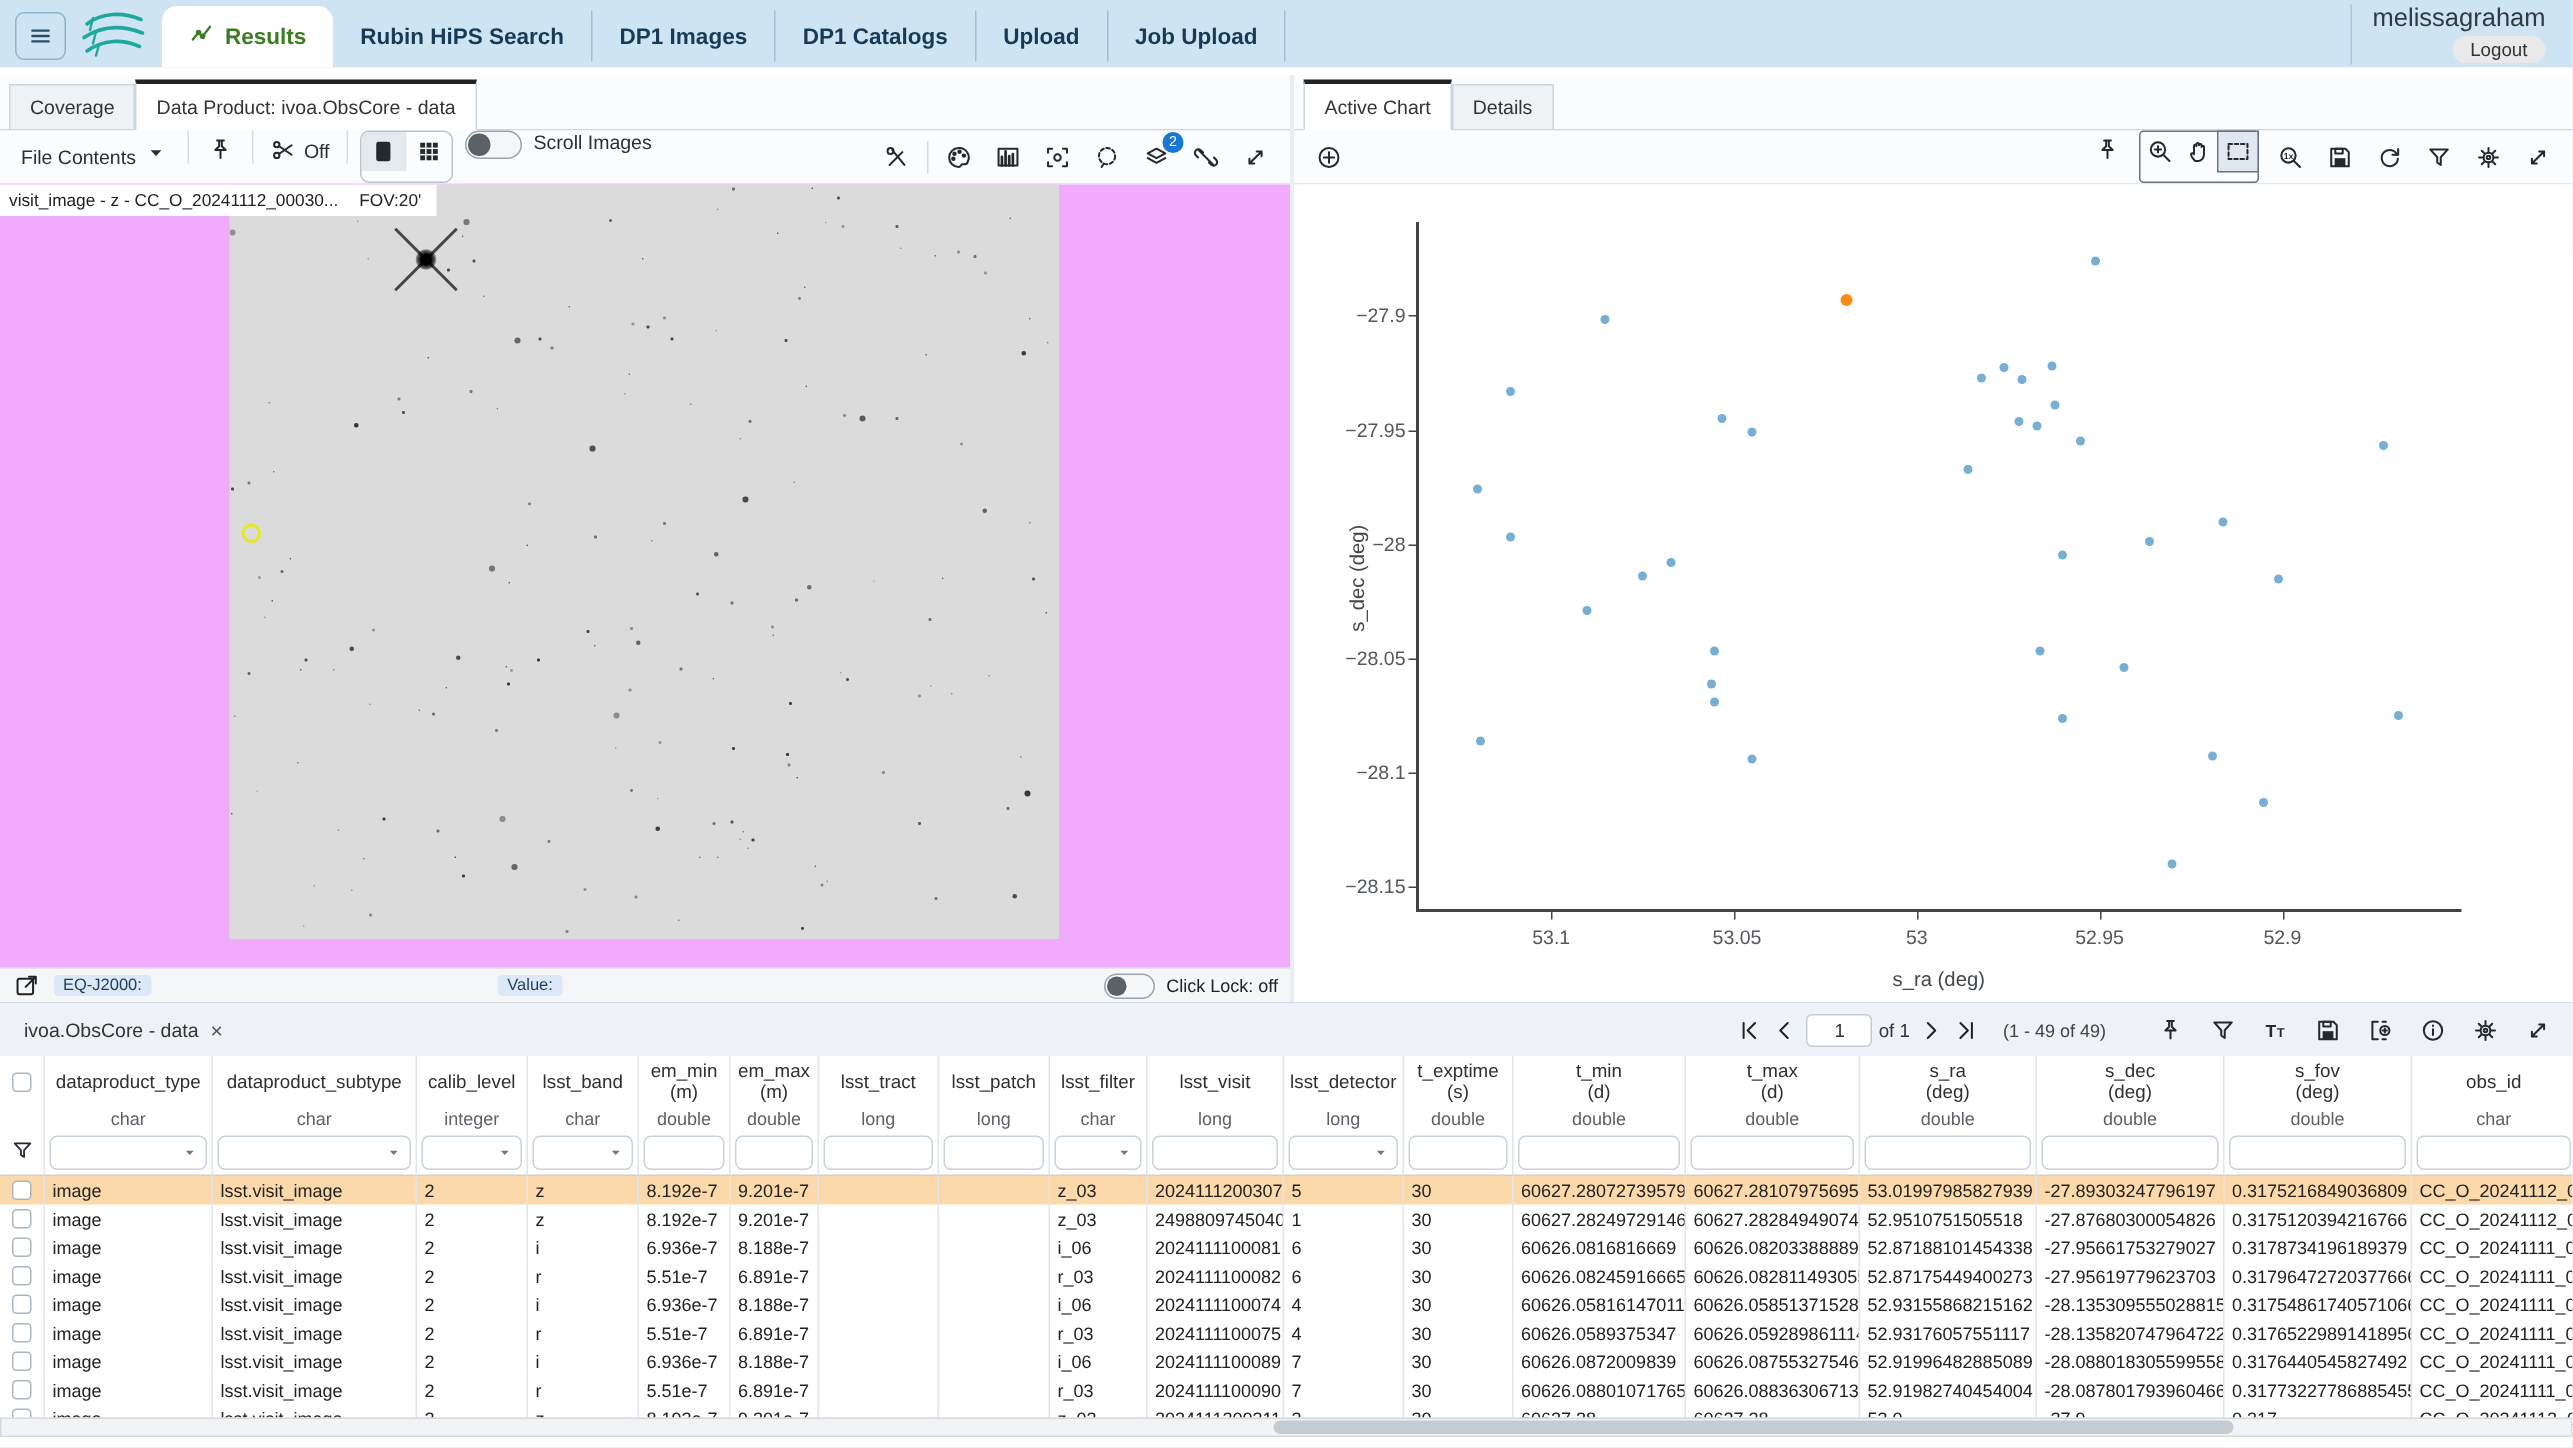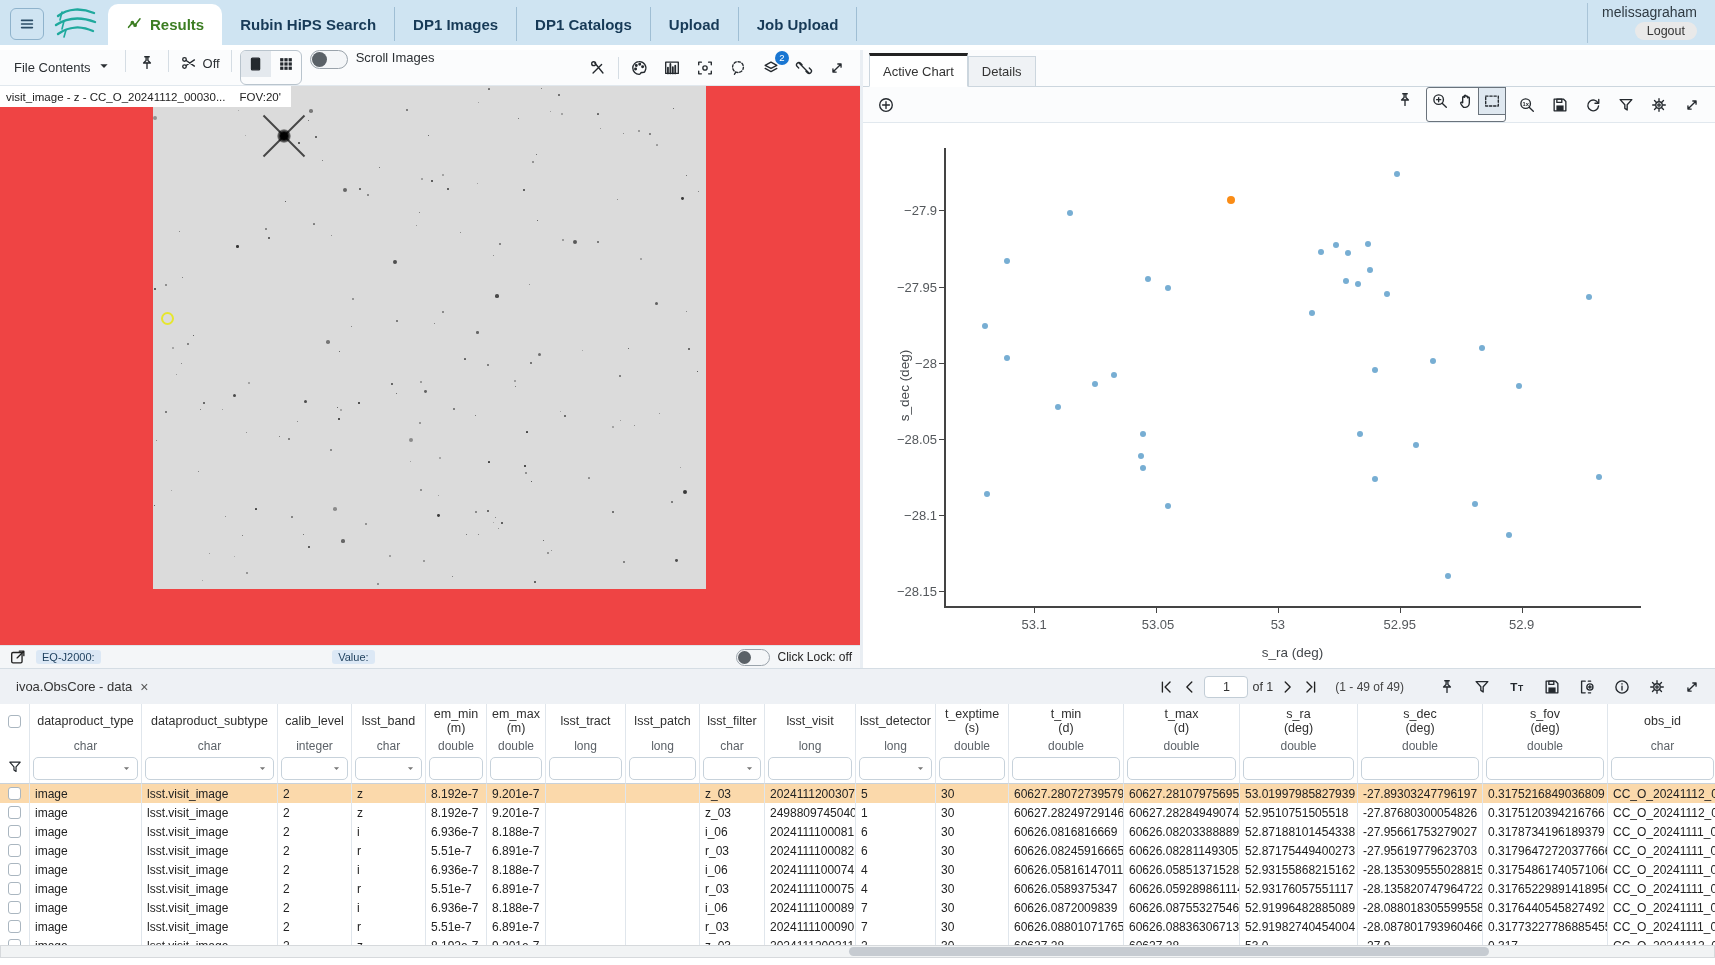--- a/index.html
+++ b/index.html
@@ -12,21 +12,21 @@
   .hamburger { width:34px; height:32px; margin:0 6px 5px 0; border:1px solid #8fb3cc; border-radius:6px;
     display:flex; align-items:center; justify-content:center; color:#2b4c66; cursor:pointer; background:transparent; }
   .logo { width:46px; height:36px; margin:0 10px 3px 2px; }
   .nav-tabs { display:flex; align-items:flex-end; height:45px; flex:1; }
   .nav-tab { height:34px; display:flex; align-items:center; gap:7px; padding:0 18px; font-size:15px;
     font-weight:700; color:#173a57; cursor:pointer; border-right:1px solid #9fbed4; margin-bottom:4px; }
   .nav-tab.active { background:#fff; border:none; border-radius:10px 10px 0 0; height:41px; margin-bottom:0;
     color:#3c7d22; }
   .user-block { display:flex; flex-direction:column; align-items:flex-end; justify-content:center; gap:2px;
     padding:4px 8px 6px 14px; border-left:1px solid #a9c4d8; height:40px; margin-bottom:2px; }
-  .username { font-size:14px; color:#2f3a42; }
+  .username { font-size:17px; color:#2f3a42; }
   .logout-btn { font-size:12.5px; color:#333; background:#e9e9e9; border:none; border-radius:10px;
     padding:2px 12px; cursor:pointer; }
 
   
   .main-row { height:623px; display:flex; border-top:5px solid #fff; background:#e9eef3; flex:none; }
   .left-panel { width:860px; background:#fff; display:flex; flex-direction:column; flex:none; }
   .v-divider { width:3px; background:#e9eef3; flex:none; }
   .right-panel { flex:1; background:#fff; display:flex; flex-direction:column; min-width:0; }
 
   
@@ -59,21 +59,21 @@
 
   
   .hdu-bar { height:24px; background:#f5f7f9; display:flex; align-items:center; gap:6px; padding-left:80px;
     font-size:12px; flex:none; }
   .hdu-label { font-style:italic; font-weight:700; color:#3a3a3a; }
   .hdu-kind { color:#c2571a; font-weight:700; }
   .hdu-page { color:#444; margin-left:2px; }
   .mini-btn { width:20px; height:20px; display:flex; align-items:center; justify-content:center; color:#222; cursor:pointer; }
 
   
-  .viewport { position:relative; flex:1; background:#ef4444; overflow:hidden; }
+  .viewport { position:relative; flex:1; background:#f0abfc; overflow:hidden; }
   .fits { position:absolute; left:153px; top:0; width:553px; height:503px; background:#dbdbdb; overflow:hidden; }
   .speck { position:absolute; border-radius:50%; background:#222; }
   .star { position:absolute; }
   .star .core { position:absolute; width:14px; height:14px; left:-7px; top:-7px; border-radius:50%;
     background:radial-gradient(circle,#000 0 35%, rgba(0,0,0,.55) 60%, rgba(0,0,0,0) 75%); }
   .star .spike { position:absolute; width:58px; height:2px; left:-29px; top:-1px; background:rgba(20,20,20,.75); }
   .marker-circle { position:absolute; width:13px; height:13px; border:2px solid #e6e62e; border-radius:50%; }
   .img-title { position:absolute; left:0; top:0; height:21px; background:#fff; display:flex; align-items:center;
     gap:14px; padding:0 10px 0 6px; font-size:11.5px; color:#222; white-space:nowrap; }
 
@@ -170,20 +170,28 @@
       </nav>
     <div class="user-block">
       <span class="username">melissagraham</span>
       <button class="logout-btn">Logout</button>
     </div>
   </header>
 
   <div class="main-row">
 
     <section class="left-panel">
+      <div class="panel-tabs" id="img-panel-tabs">
+          <div class="ptab">
+            <span>Coverage</span>
+          </div>
+          <div class="ptab active">
+            <span>Data Product: ivoa.ObsCore - data</span>
+          </div>
+        </div>
 
       <div class="toolbar">
         <span class="dropdown">
           <span class="tb-label">File Contents</span>
           <span class="icon-slot"><svg viewBox="0 0 20 20" width="18" height="18" fill="none" stroke="currentColor" stroke-width="1.5" stroke-linecap="round" stroke-linejoin="round">
                 <path d="M6 8l4 4.3L14 8z" fill="currentColor" stroke="none"></path>
               </svg></span>
         </span>
         <span class="tb-sep"></span>
         <span class="tbtn">

